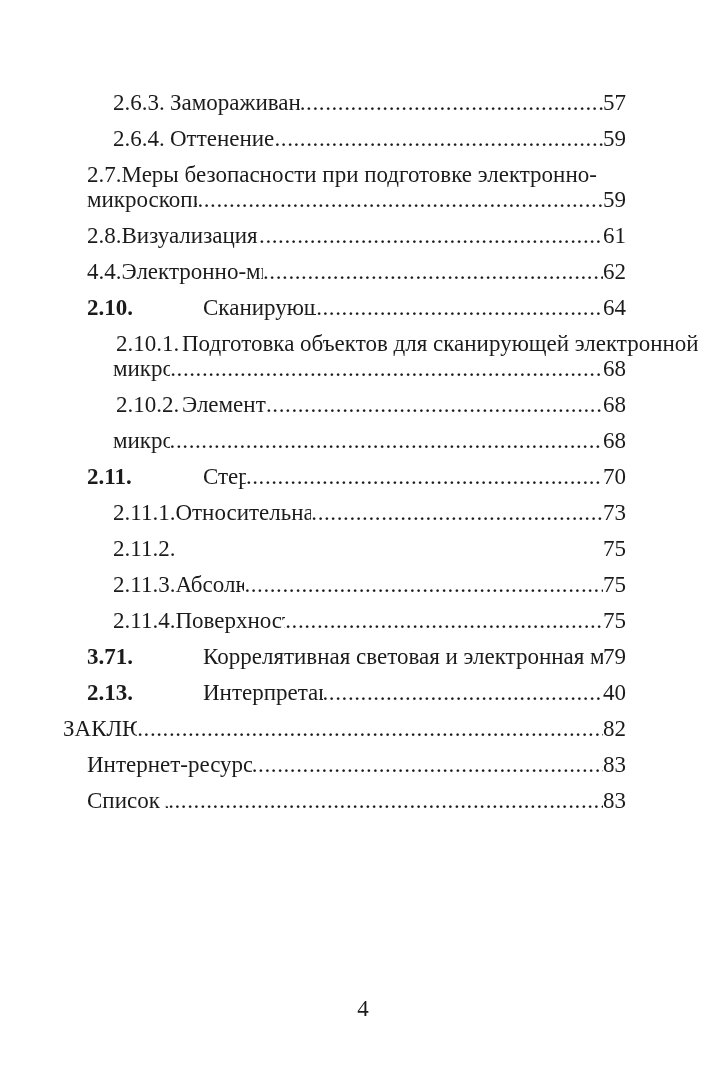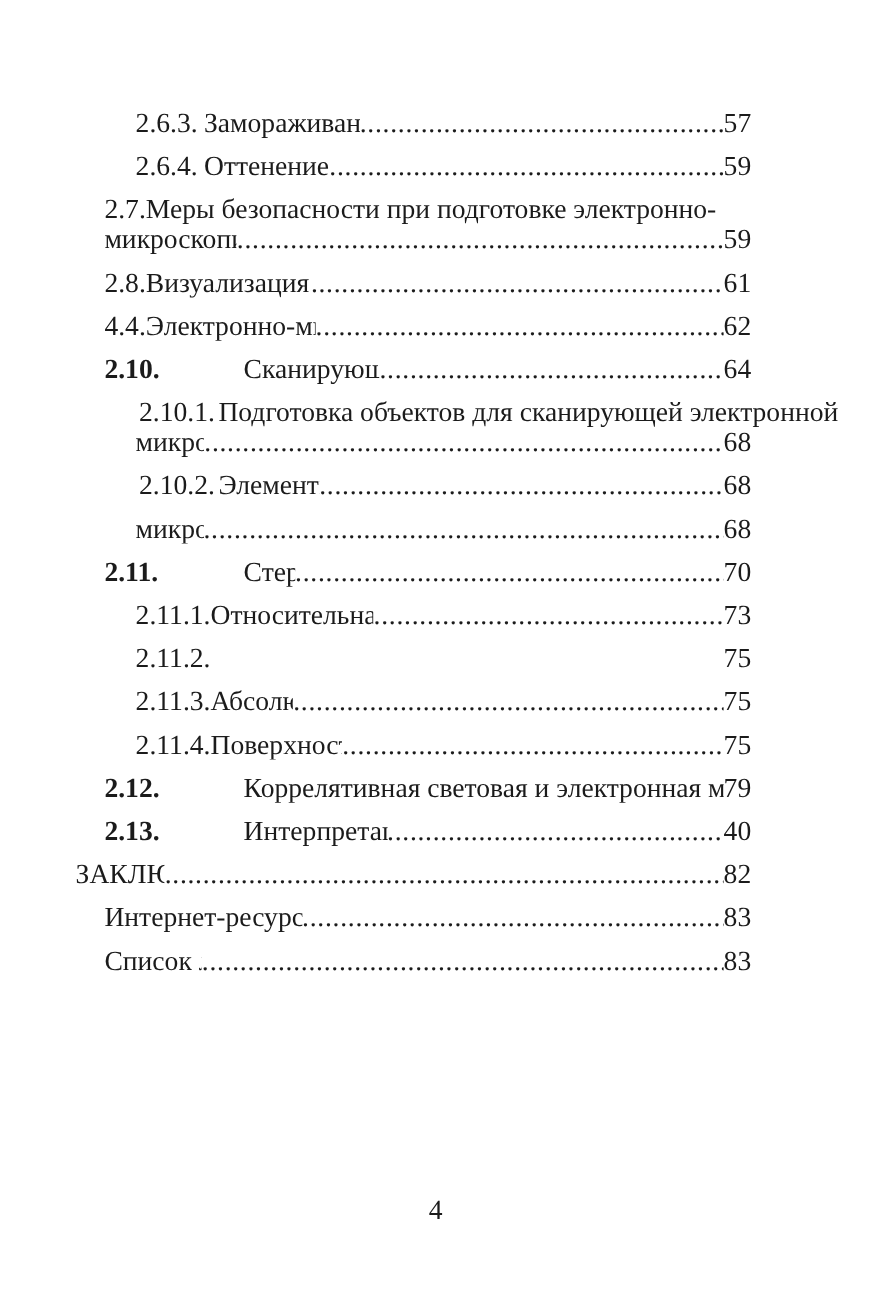--- a/index.html
+++ b/index.html
@@ -115,21 +115,21 @@
       <div class="entry lvl3">
         <div class="line last"><span class="num nw60">2.11.2.</span><span class="filler"></span><span class="pageno">75</span></div>
       </div>
       <div class="entry lvl3">
         <div class="line last"><span class="num nw60">2.11.3.</span><span class="txt">Абсолютный объем </span><span class="filler leader"></span><span class="pageno">75</span></div>
       </div>
       <div class="entry lvl3">
         <div class="line last"><span class="num nw60">2.11.4.</span><span class="txt">Поверхности и объемы на практике </span><span class="filler leader"></span><span class="pageno">75</span></div>
       </div>
       <div class="entry lvl2">
-        <div class="line last"><span class="num nw116">2.12.</span><span class="txt">Коррелятивная световая и электронная микроскопия</span><span class="filler"></span><span class="pageno">79</span></div>
+        <div class="line last"><span class="num nw116">3.71.</span><span class="txt">Коррелятивная световая и электронная микроскопия</span><span class="filler"></span><span class="pageno">79</span></div>
       </div>
       <div class="entry lvl2">
         <div class="line last"><span class="num nw116">2.13.</span><span class="txt">Интерпретация в электронной микроскопии </span><span class="filler leader"></span><span class="pageno">40</span></div>
       </div>
       <div class="entry lvl1">
         <div class="line last"><span class="txt">ЗАКЛЮЧЕНИЕ </span><span class="filler leader"></span><span class="pageno">82</span></div>
       </div>
       <div class="entry lvl2">
         <div class="line last"><span class="txt">Интернет-ресурсы по электронной микроскопии </span><span class="filler leader"></span><span class="pageno">83</span></div>
       </div>

